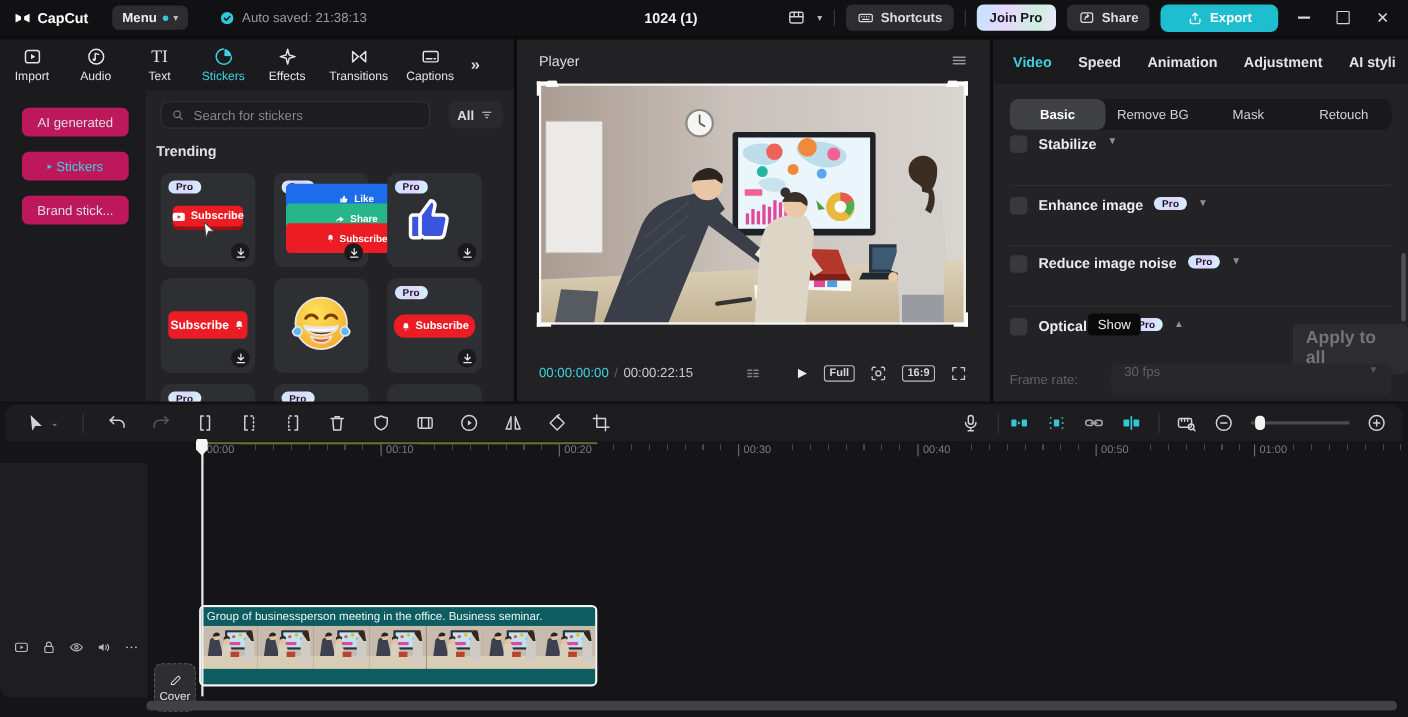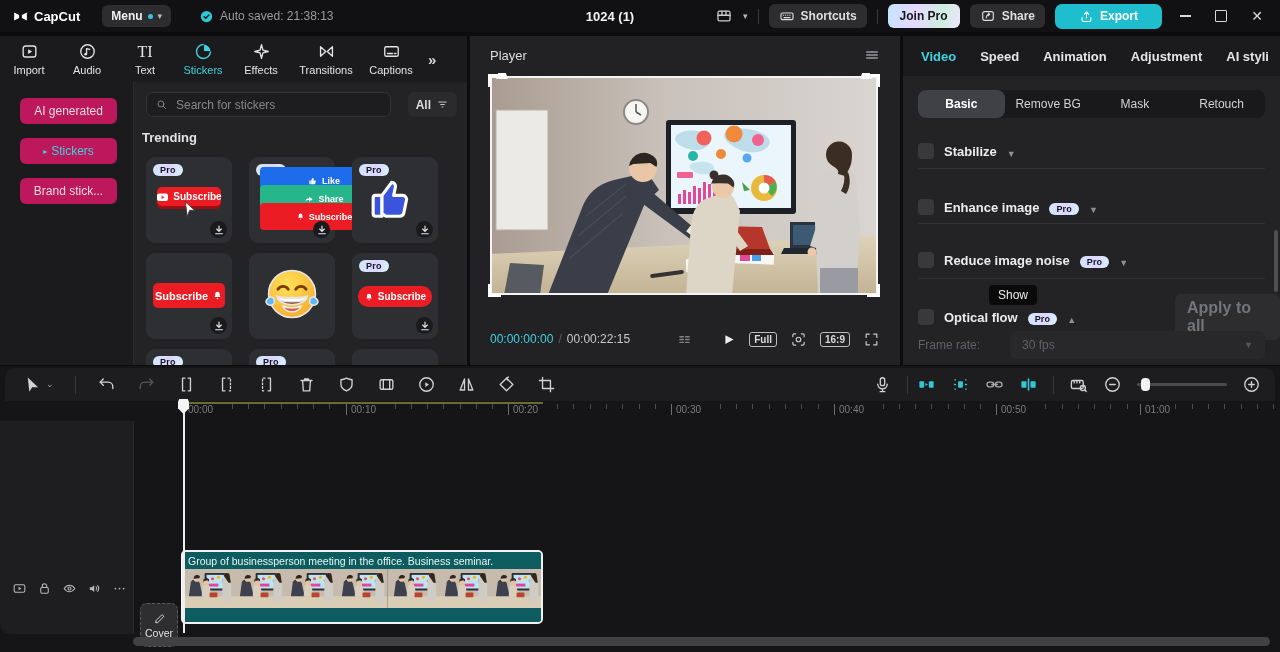--- a/index.html
+++ b/index.html
@@ -73,29 +73,29 @@
   .tc-tot{color:#c9c9cb;}
   .pc-ic{width:17px;height:17px;color:#c9c9cb;}
   .rbox{border:1px solid #bdbdbf;border-radius:3px;padding:1px 4px;font-size:10px;font-weight:700;color:#d9d9db;}
   
   .right-panel{position:absolute;left:903px;top:36px;width:377px;height:329px;background:#232326;overflow:hidden;}
   .insp-tabs{position:absolute;left:0;top:0;width:100%;height:40px;background:#1b1b1e;display:flex;align-items:center;gap:24px;padding:0 18px;white-space:nowrap;font-size:13px;font-weight:700;color:#e4e4e6;}
   .insp-tab.active{color:#3ed2e0;}
   .subtabs{position:absolute;left:15px;top:54px;width:347px;height:28px;background:#19191c;border-radius:8px;display:flex;}
   .subtab{flex:1;display:flex;align-items:center;justify-content:center;font-size:12px;color:#d2d2d4;border-radius:8px;}
   .subtab.active{background:#404144;color:#fff;font-weight:700;}
-  .insp-row{position:absolute;left:15px;width:347px;height:36px;display:flex;align-items:flex-end;gap:10px;}
+  .insp-row{position:absolute;left:15px;width:347px;height:36px;display:flex;align-items:flex-start;gap:10px;}
   .chk{width:16px;height:16px;border-radius:4px;background:#39393c;}
   .row-label{font-size:13px;font-weight:700;color:#ececee;}
   .row-caret{font-size:9px;color:#909093;}
   .divider-h{position:absolute;left:15px;width:347px;height:1px;background:#303033;}
   .tooltip{position:absolute;background:#0a0a0b;color:#ececec;font-size:12px;padding:3px 9px;border-radius:4px;}
   .apply-btn{position:absolute;background:#2d2d30;color:#737578;font-size:16px;font-weight:700;padding:5px 12px;border-radius:6px;}
   .fr-label{position:absolute;font-size:12px;color:#5f6165;}
-  .fr-select{position:absolute;background:#28282b;border-radius:6px;height:28px;display:flex;align-items:center;justify-content:space-between;padding:0 12px;box-sizing:border-box;font-size:12px;color:#5f6165;}
+  .fr-select{position:absolute;background:#28282b;border-radius:6px;height:28px;display:flex;justify-content:space-between;padding:0 12px;box-sizing:border-box;font-size:12px;color:#5f6165;}
   .scroll-v{position:absolute;right:2px;top:194px;width:4px;height:62px;border-radius:2px;background:#505054;}
   
   .timeline{position:absolute;left:0;top:366px;width:1280px;height:286px;background:#151517;}
   .tl-toolbar{position:absolute;left:5px;top:2px;width:1270px;height:33px;background:#1d1d20;border-radius:10px 10px 0 0;display:flex;align-items:center;}
   .tl-left{display:flex;align-items:center;gap:21px;padding-left:18px;}
   .tool{width:19px;height:19px;color:#d2d2d4;}
   .tool.dim{color:#57575a;}
   .tool.cyan{color:#35c7d6;}
   .tdiv{width:1px;height:18px;background:#38383b;}
   .tl-right{position:absolute;right:14px;display:flex;align-items:center;gap:15px;}

